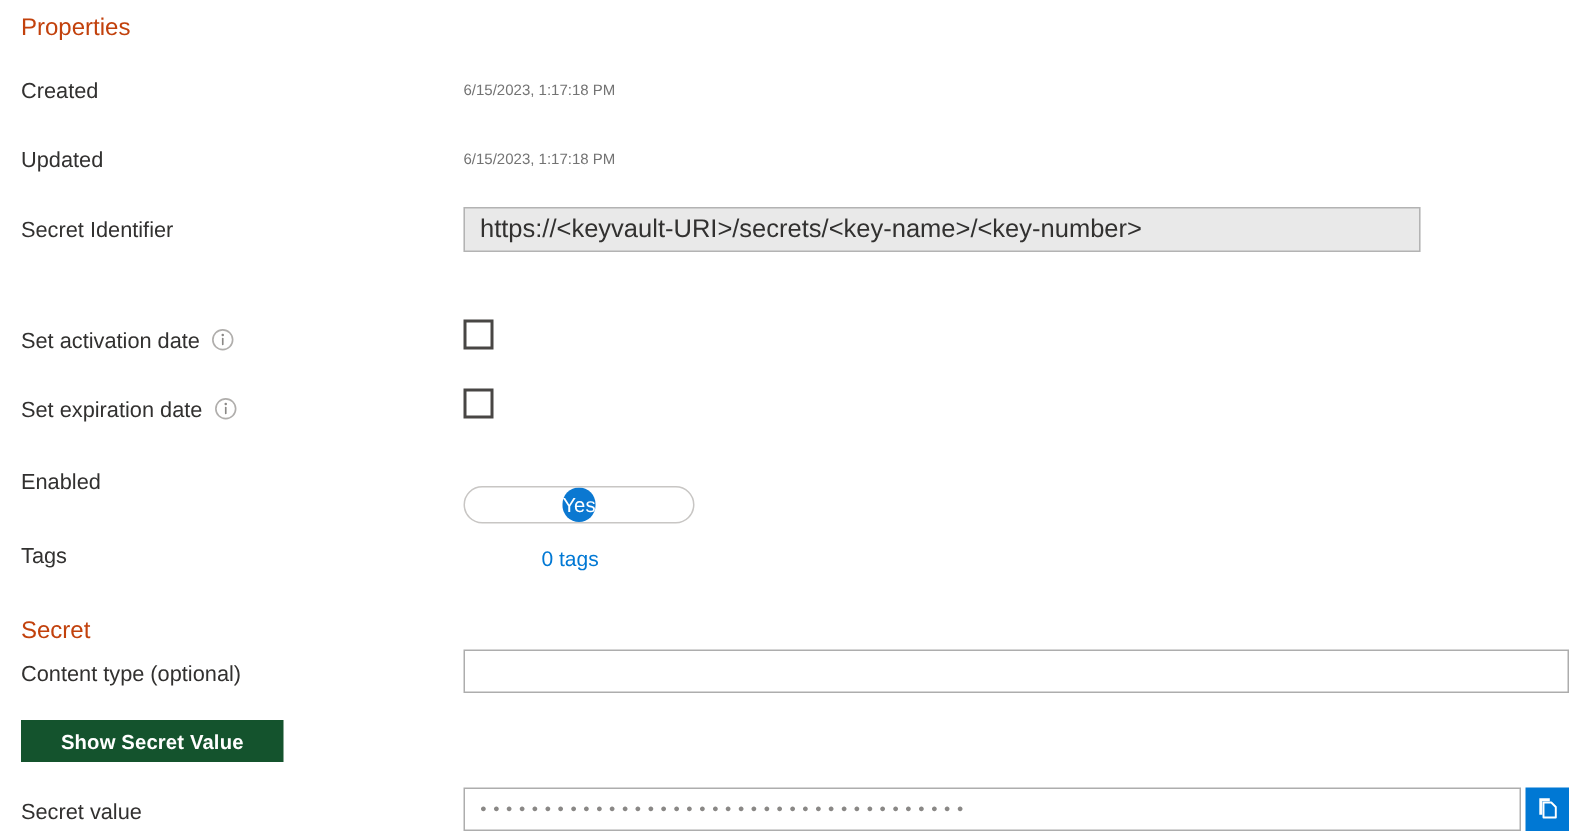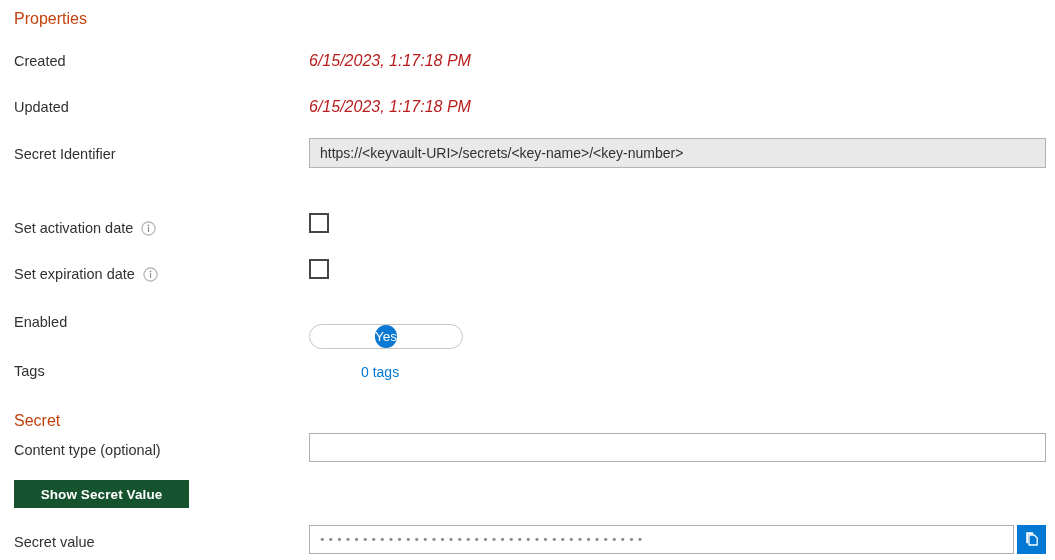--- a/index.html
+++ b/index.html
@@ -35,52 +35,51 @@
     white-space: nowrap;
   }
   .section-title {
     font-size: 16px;
     color: #c2410c;
     padding-left: 14px;
     line-height: 18px;
     white-space: nowrap;
   }
   .value-text {
-    font-size: 16px;
-    color: #b91c1c;
-    line-height: 18px;
-    white-space: nowrap;
-    font-style: italic;
+    font-size: 10px;
+    color: #737373;
+    line-height: 18px;
+    white-space: nowrap;
   }
   .info-icon {
     display: inline-flex;
     align-items: center;
     justify-content: center;
     width: 15px;
     height: 15px;
     margin-left: 8px;
     vertical-align: middle;
     flex: 0 0 auto;
   }
   .label-with-icon {
     display: flex;
-    align-items: center;
+    align-items: flex-start;
   }
   
   .readonly-field {
     position: absolute;
     left: 309px;
-    width: 737px;
+    width: 638px;
     height: 30px;
     background: #e9e9e9;
     border: 1px solid #b3b3b3;
     display: flex;
     align-items: center;
     padding: 0 10px;
-    font-size: 14px;
+    font-size: 17px;
     color: #323130;
     white-space: nowrap;
     overflow: hidden;
   }
   
   .text-input {
     position: absolute;
     left: 309px;
     width: 737px;
     height: 29px;

